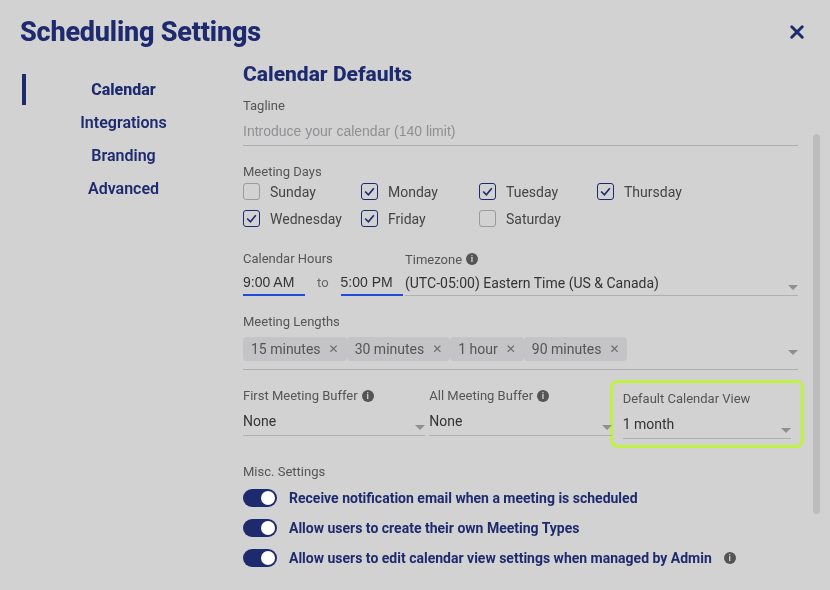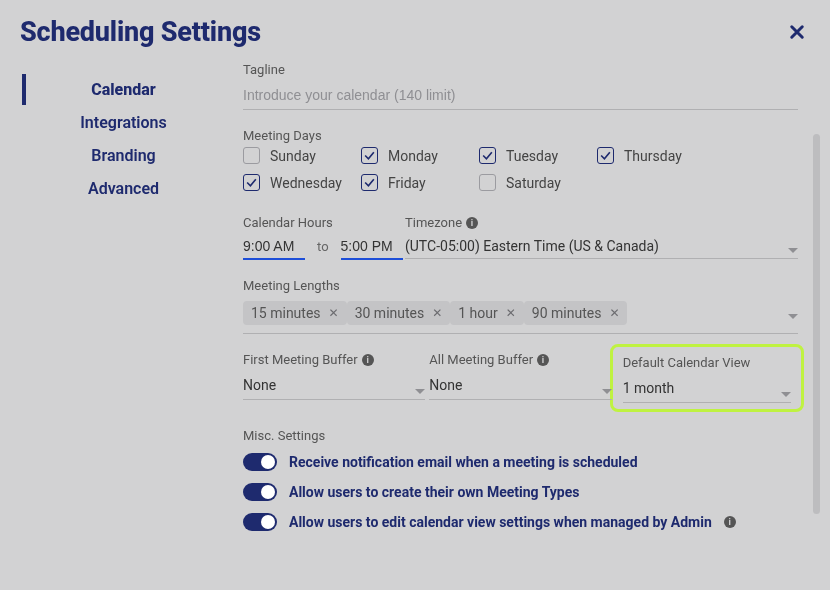--- a/index.html
+++ b/index.html
@@ -89,21 +89,21 @@
   }
   .chk {
     width: 17px; height: 17px; border: 1.5px solid #9b9ba0;
     border-radius: 3px; margin-right: 10px;
     display:flex; align-items:center; justify-content:center;
     cursor: pointer; background: transparent;
   }
   .chk.checked { border-color:#1e2a6e; }
   .chk svg { width: 13px; height:13px; display:none; }
   .chk.checked svg { display:block; }
-  .row { display:flex; align-items: flex-start; gap: 12px; margin-bottom: 18px; }
+  .row { display:flex; align-items: center; gap: 12px; margin-bottom: 18px; }
   .subcol { display:flex; flex-direction: column; }
   .hours { display:flex; align-items: baseline; gap: 10px; }
   .mini-input {
     border:none; border-bottom:2px solid #1d4ed8; background:transparent;
     font-size:14px; color:#333; padding: 4px 0;
     width: 62px;
   }
   .to-label { font-size:13px; color:#666; padding: 0 2px 4px 2px; }
   .tz { flex:1; }
   .tz-select {
@@ -180,20 +180,21 @@
     <div class="sidebar">
       <div class="sidebar-item active"><span>Calendar</span></div>
       <div class="sidebar-item"><span>Integrations</span></div>
       <div class="sidebar-item"><span>Branding</span></div>
       <div class="sidebar-item"><span>Advanced</span></div>
     </div>
 
     <div class="content">
       <div class="content-inner">
 
+        <h2 class="section-title">Calendar Defaults</h2>
 
         <div class="field-label">Tagline</div>
         <input class="underline-input" placeholder="Introduce your calendar (140 limit)" style="">
 
         <div class="spacer"></div>
 
         <div class="field-label">Meeting Days</div>
         <div class="days">
           <div class="day">
             <span class="chk"></span>

